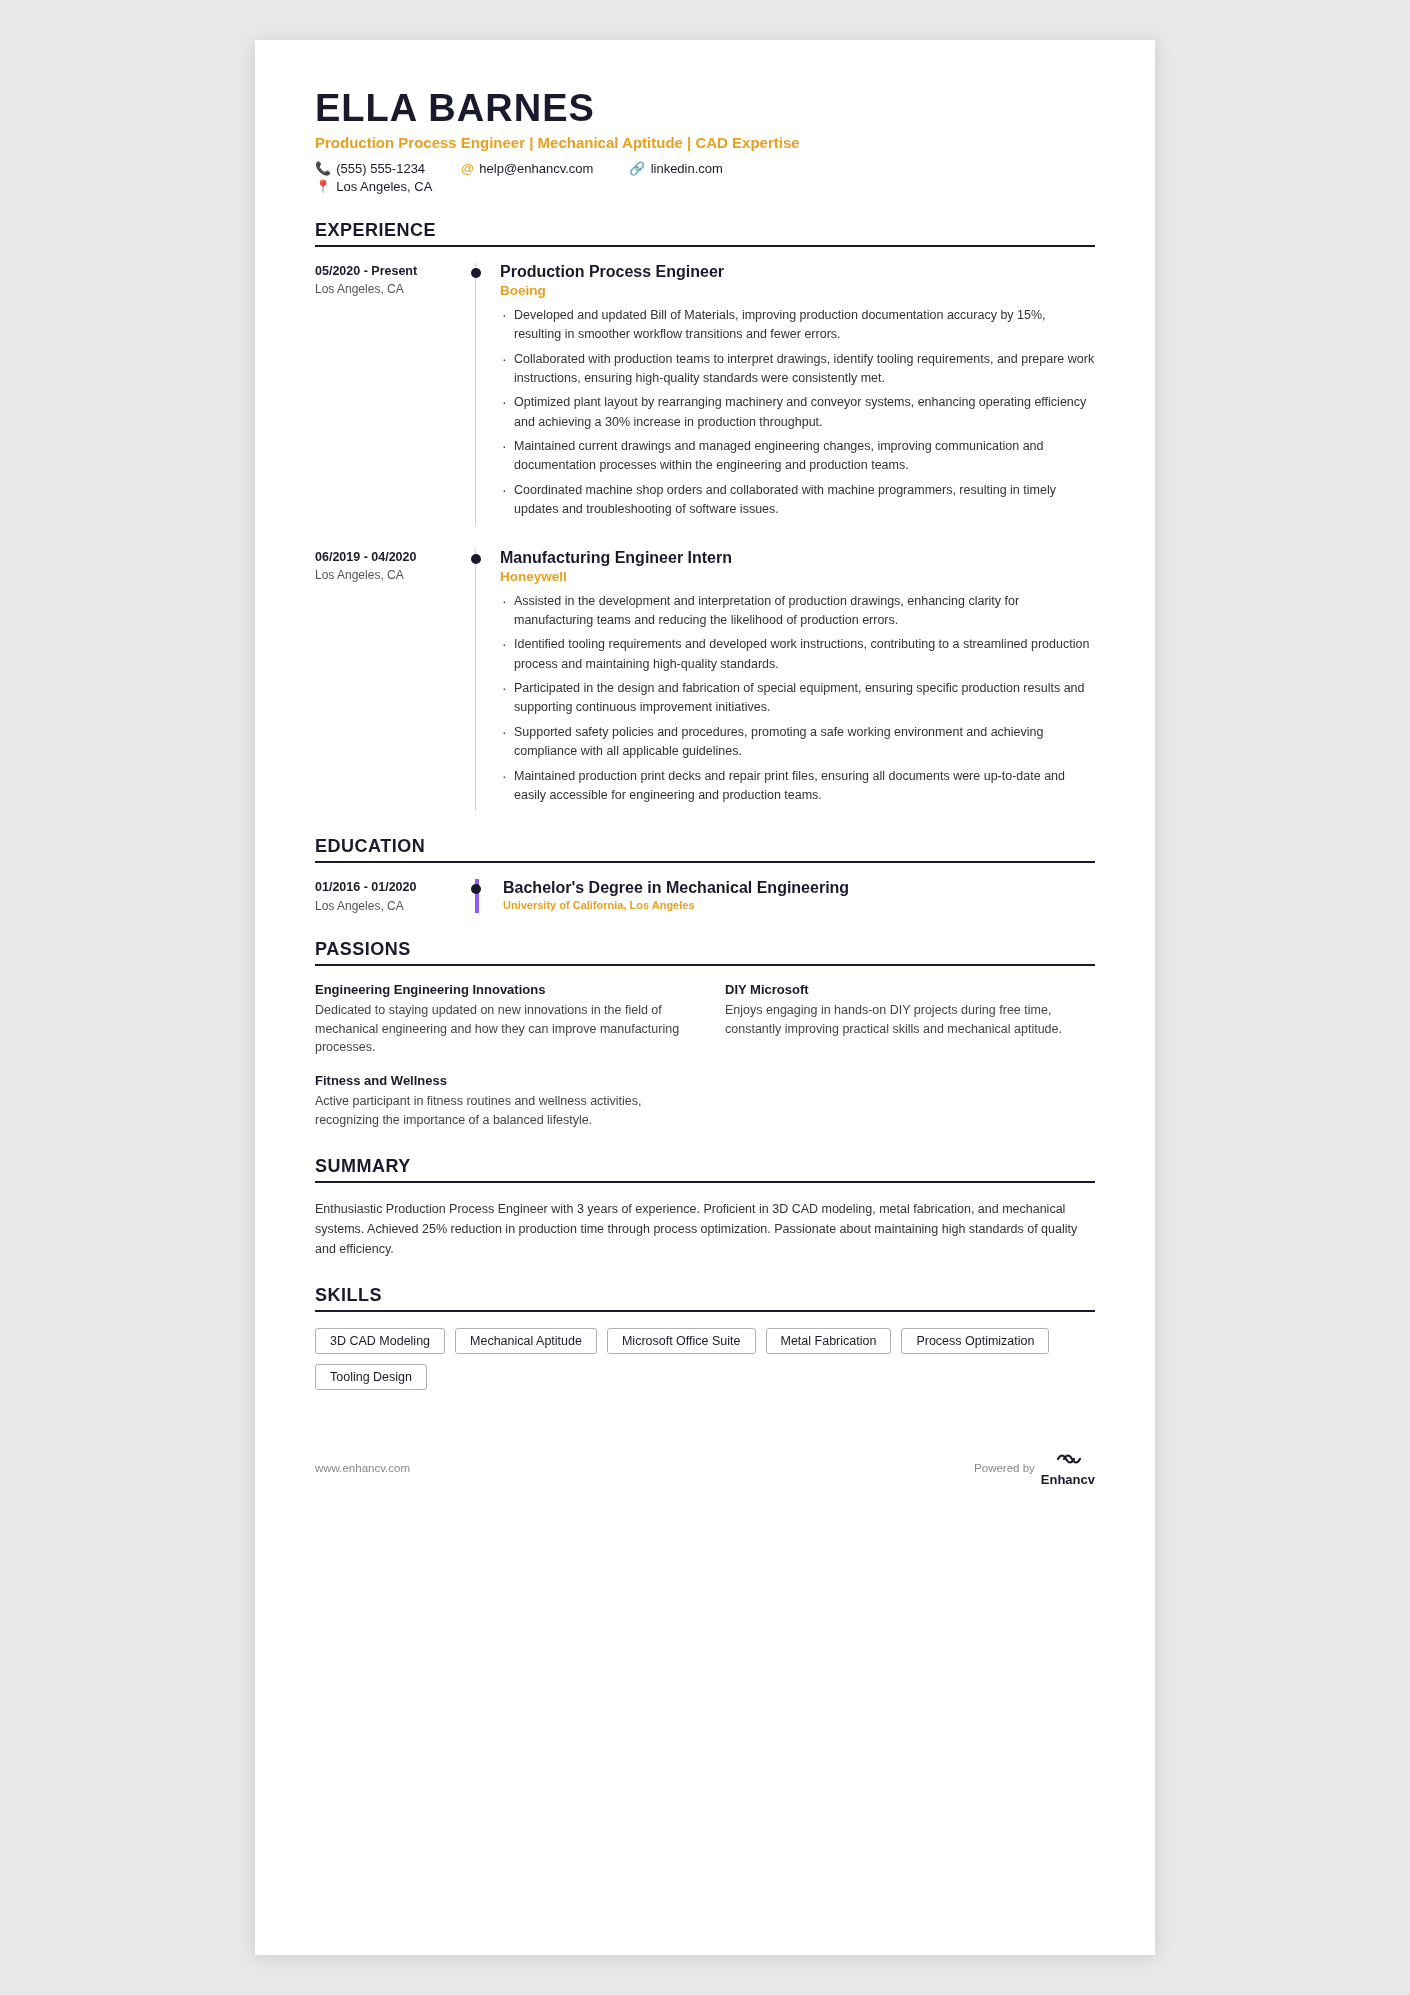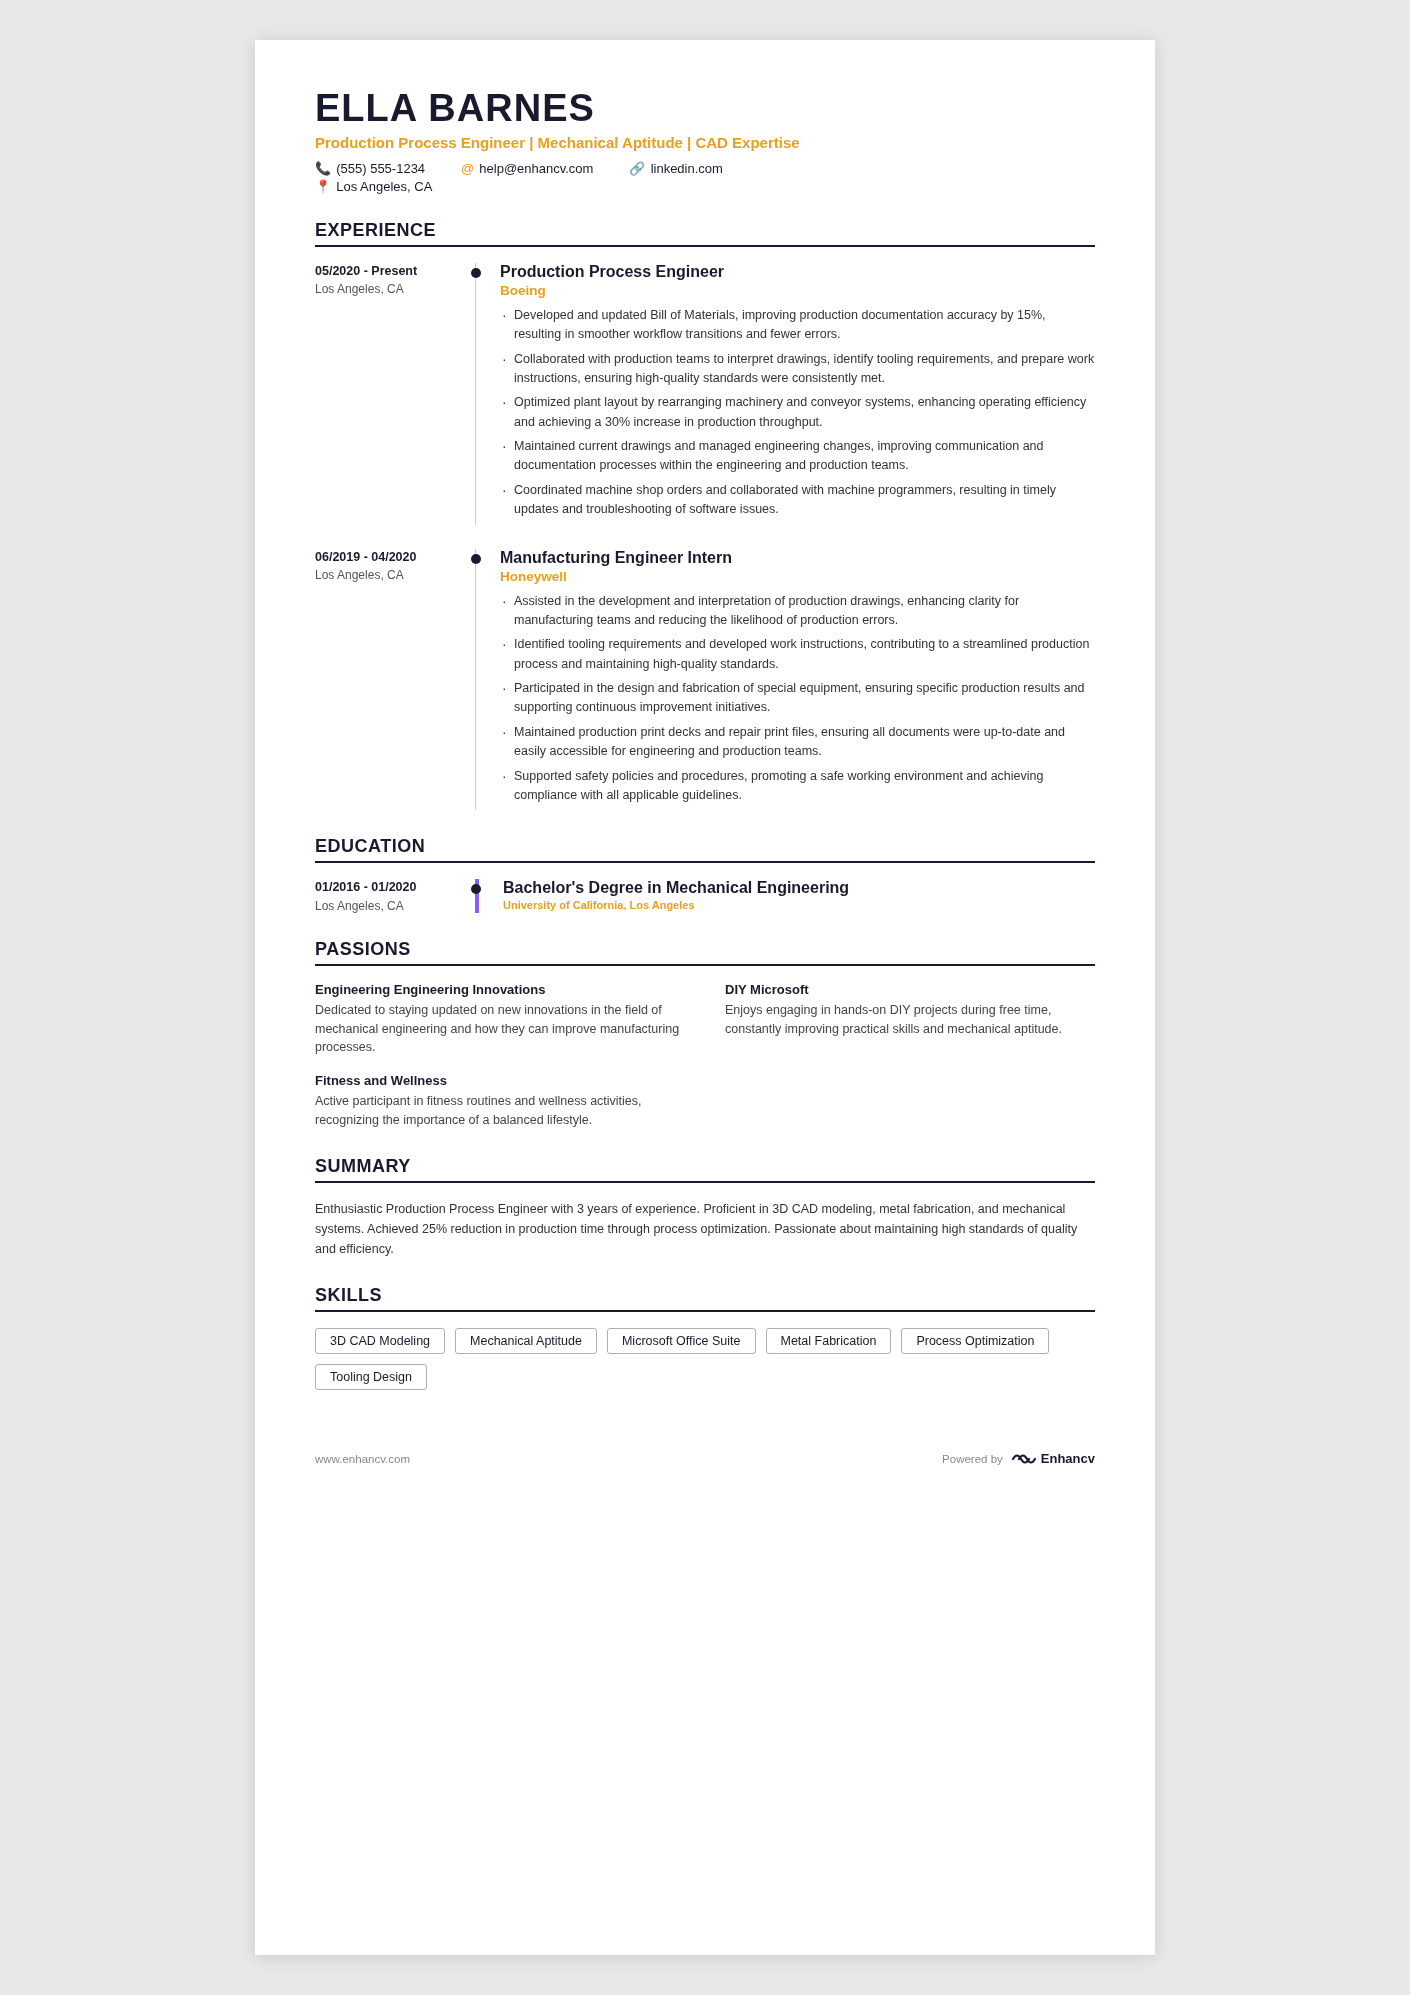--- a/index.html
+++ b/index.html
@@ -244,20 +244,21 @@
       font-size: 11.5px;
       color: #888;
     }
     .enhancv-logo {
       display: flex;
       align-items: center;
       gap: 4px;
       font-weight: 700;
       color: #1a1a2e;
       font-size: 13px;
+      flex-direction: column;
     }
   </style>
 </head>
 <body>
 
 <div class="resume-page">
 
   <div>
     <div class="header-name">ELLA BARNES</div>
     <div class="header-title">Production Process Engineer | Mechanical Aptitude | CAD Expertise</div>
@@ -309,22 +310,22 @@
         <div class="exp-location">Los Angeles, CA</div>
         <div class="exp-dot"></div>
       </div>
       <div class="exp-right">
         <div class="exp-job-title">Manufacturing Engineer Intern</div>
         <div class="exp-company">Honeywell</div>
         <ul class="exp-bullets">
           <li>Assisted in the development and interpretation of production drawings, enhancing clarity for manufacturing teams and reducing the likelihood of production errors.</li>
           <li>Identified tooling requirements and developed work instructions, contributing to a streamlined production process and maintaining high-quality standards.</li>
           <li>Participated in the design and fabrication of special equipment, ensuring specific production results and supporting continuous improvement initiatives.</li>
+          <li>Supported safety policies and procedures, promoting a safe working environment and achieving compliance with all applicable guidelines.</li>
           <li>Maintained production print decks and repair print files, ensuring all documents were up-to-date and easily accessible for engineering and production teams.</li>
-          <li>Supported safety policies and procedures, promoting a safe working environment and achieving compliance with all applicable guidelines.</li>
         </ul>
       </div>
     </div>
   </div>
 
   <div class="section">
     <div class="section-title">EDUCATION</div>
     <div class="edu-entry">
       <div class="edu-left">
         <div class="exp-date">01/2016 - 01/2020</div>

